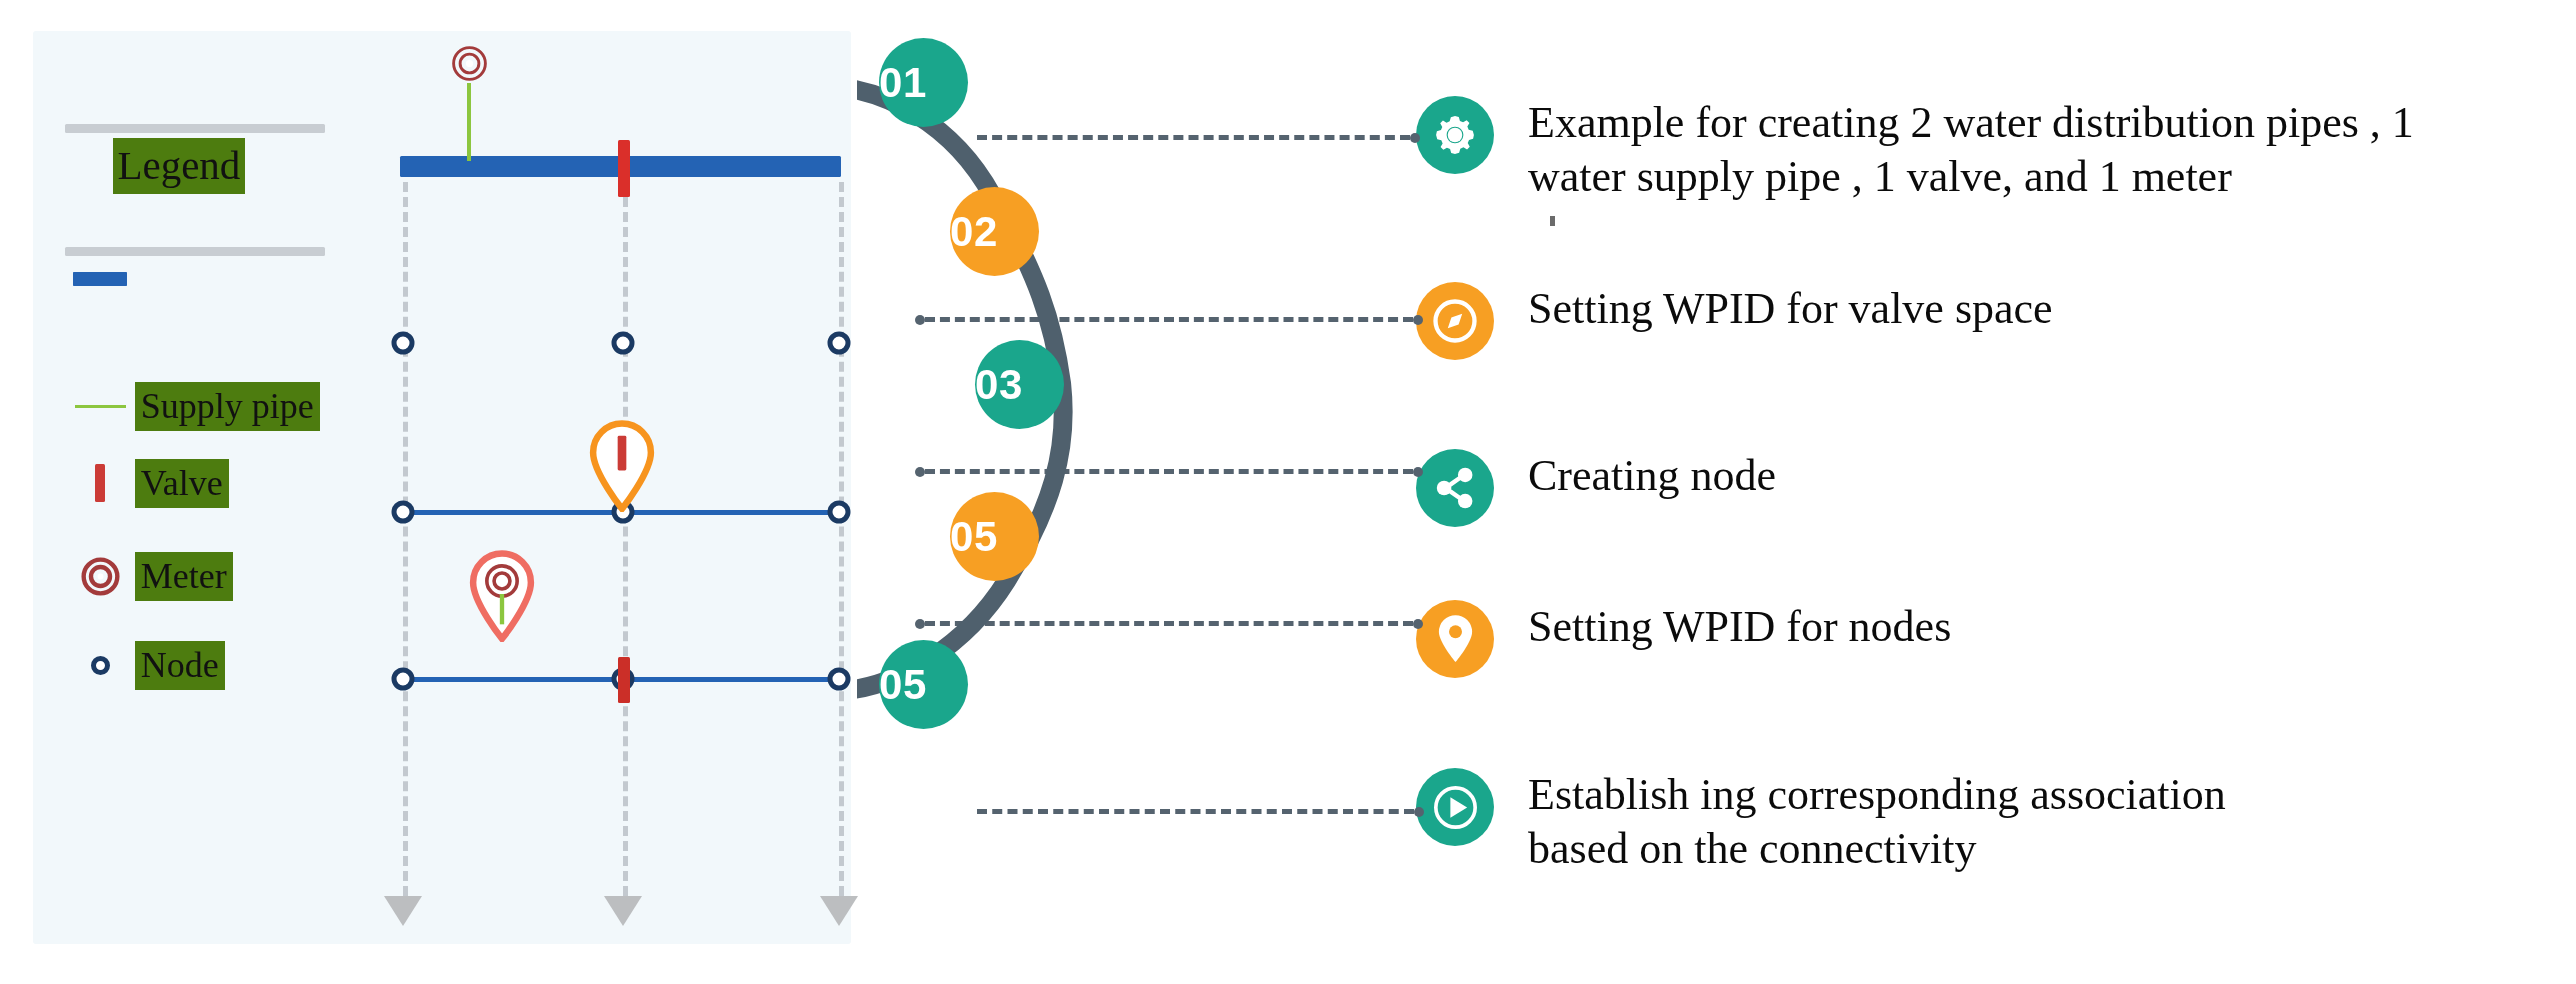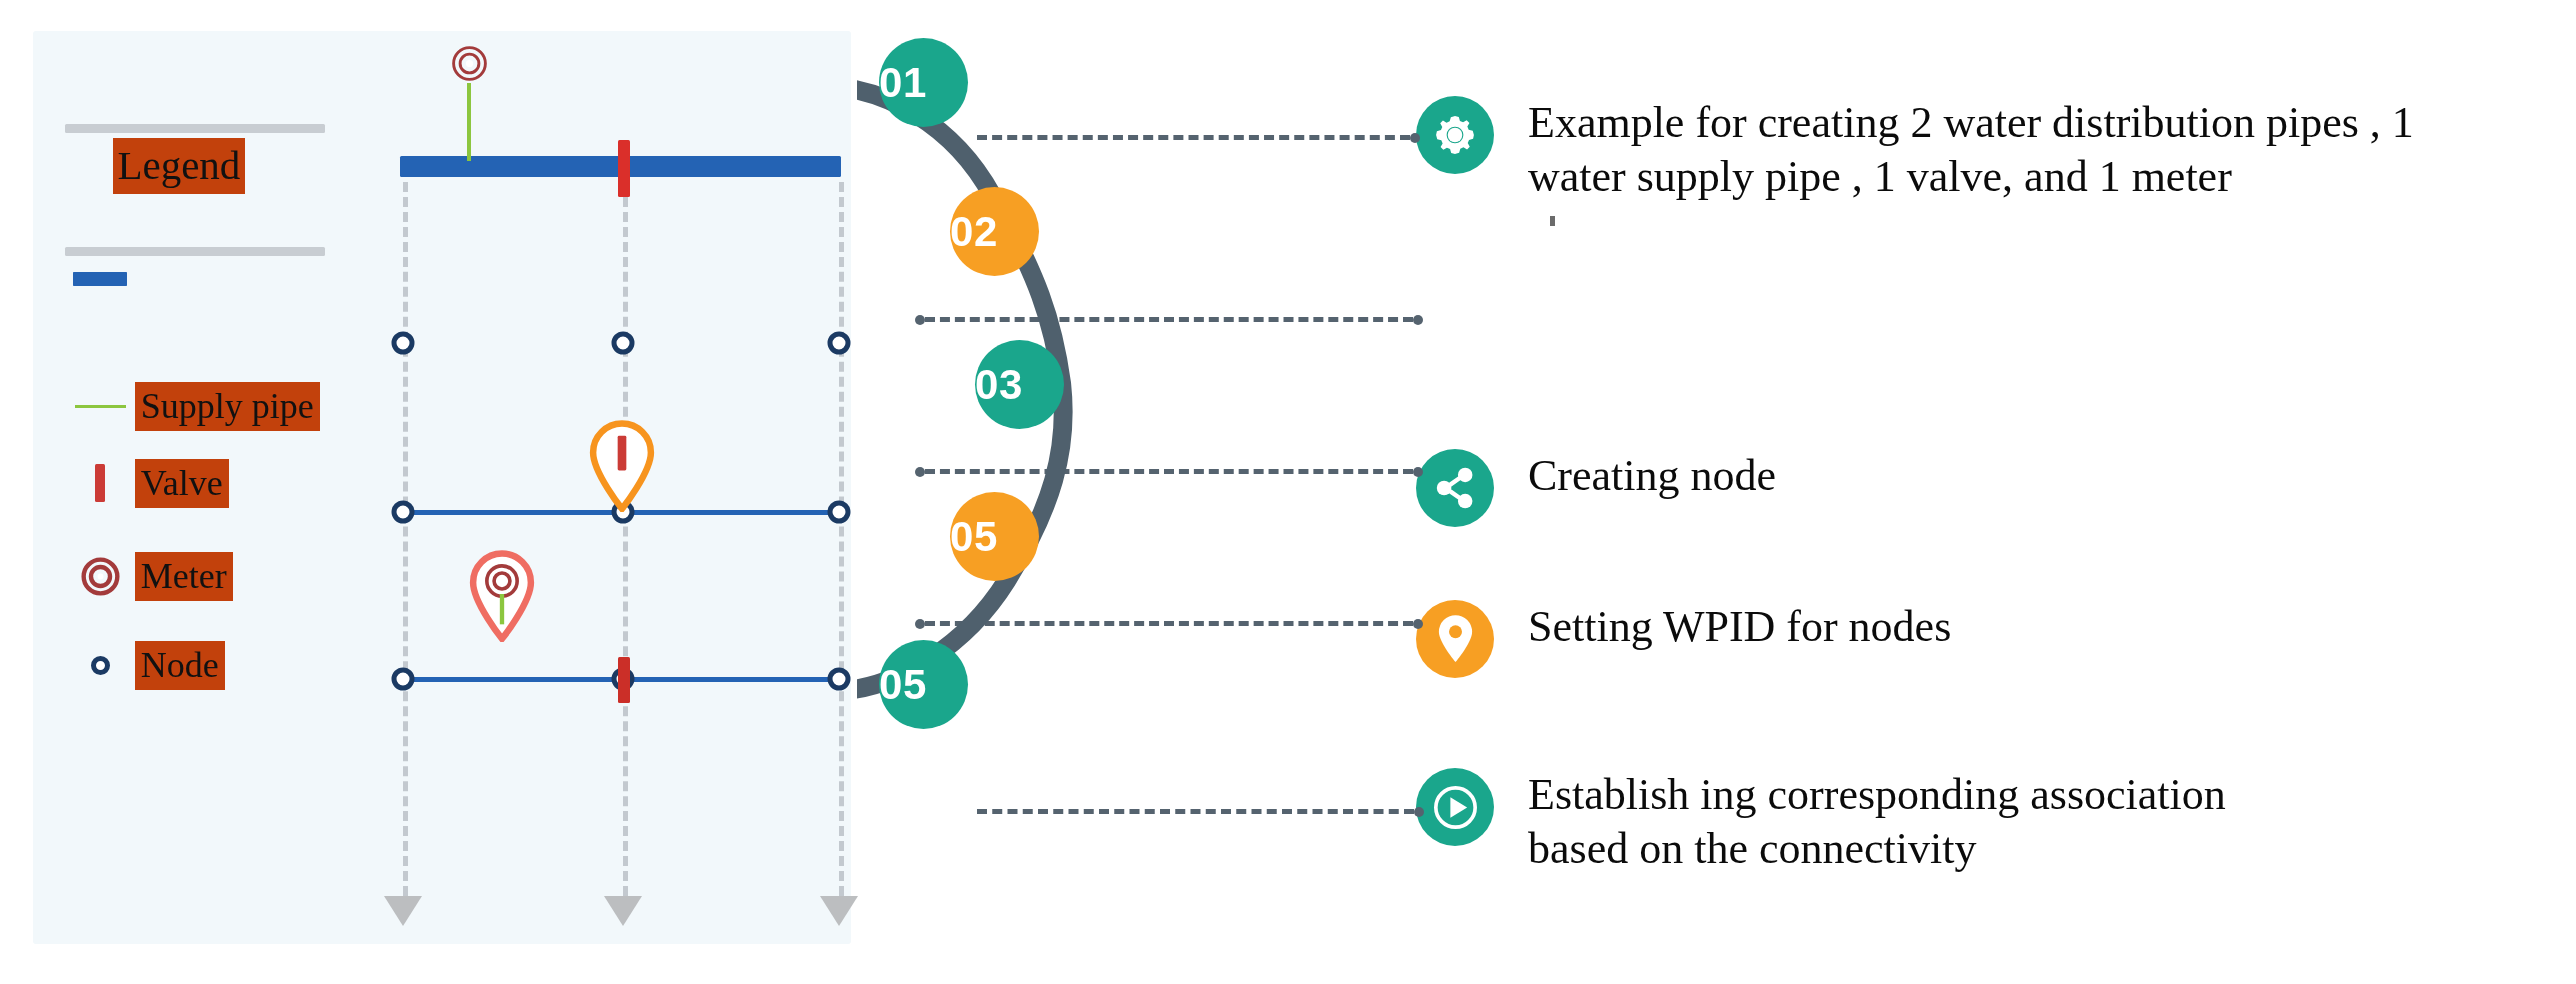--- a/index.html
+++ b/index.html
@@ -41,21 +41,21 @@
     left: 32px;
     width: 260px;
     height: 9.4px;
     background: #c8cdd2;
     border-radius: 1.5px;
   }
   #legend-rule-top  { top: 93px; }
   #legend-rule-bottom { top: 216px; }
 
   .hl {
-    background: #c2410c;
+    background: #4d7c0f;
     display: inline-block;
     padding: 1.5px 4.4px 2.9px 4.4px;
     white-space: pre;
     text-align: center;
   }
 
   #legend-title {
     position: absolute;
     left: 80px;
     top: 107px;
@@ -496,20 +496,29 @@
         <path fill="#ffffff" d="M33 7 l5.2 1.1 1.6 5.6 4.3 1.8 5-2.8 3.7 3.7 -2.8 5 1.8 4.3 5.6 1.6 L59 33l-1.1 5.2 -5.6 1.6 -1.8 4.3 2.8 5 -3.7 3.7 -5-2.8 -4.3 1.8 -1.6 5.6L33 59l-5.2-1.1 -1.6-5.6 -4.3-1.8 -5 2.8 -3.7-3.7 2.8-5 -1.8-4.3 -5.6-1.6L7 33l1.1-5.2 5.6-1.6 1.8-4.3 -2.8-5 3.7-3.7 5 2.8 4.3-1.8 1.6-5.6Z"></path>
         <circle cx="33" cy="33" r="11.5" fill="#1aa68c"></circle>
         <circle cx="33" cy="33" r="10" fill="#ffffff"></circle>
       </svg>
     </div>
     <div class="item-text">Example for creating 2 water distribution pipes , 1
 water supply pipe , 1 valve, and 1 meter</div>
   </div>
   <div id="stray-mark"></div>
 
+  <div class="item-row" id="item-2">
+    <div class="item-icon icon-orange">
+      <svg width="52" height="52" viewBox="0 0 72 72">
+        <circle cx="36" cy="36" r="27" fill="none" stroke="#ffffff" stroke-width="6"></circle>
+        <path d="M46 26 L31 31 L26 46 L41 41 Z" fill="#ffffff"></path>
+      </svg>
+    </div>
+    <div class="item-text">Setting WPID for valve space</div>
+  </div>
 
   <div class="item-row" id="item-3">
     <div class="item-icon icon-teal">
       <svg width="48" height="48" viewBox="0 0 66 66">
         <circle cx="47" cy="15" r="10" fill="#ffffff"></circle>
         <circle cx="47" cy="51" r="10" fill="#ffffff"></circle>
         <circle cx="18" cy="33" r="10" fill="#ffffff"></circle>
         <path d="M27 28 L40 19 M27 38 L40 47" stroke="#ffffff" stroke-width="6" stroke-linecap="round"></path>
       </svg>
     </div>

